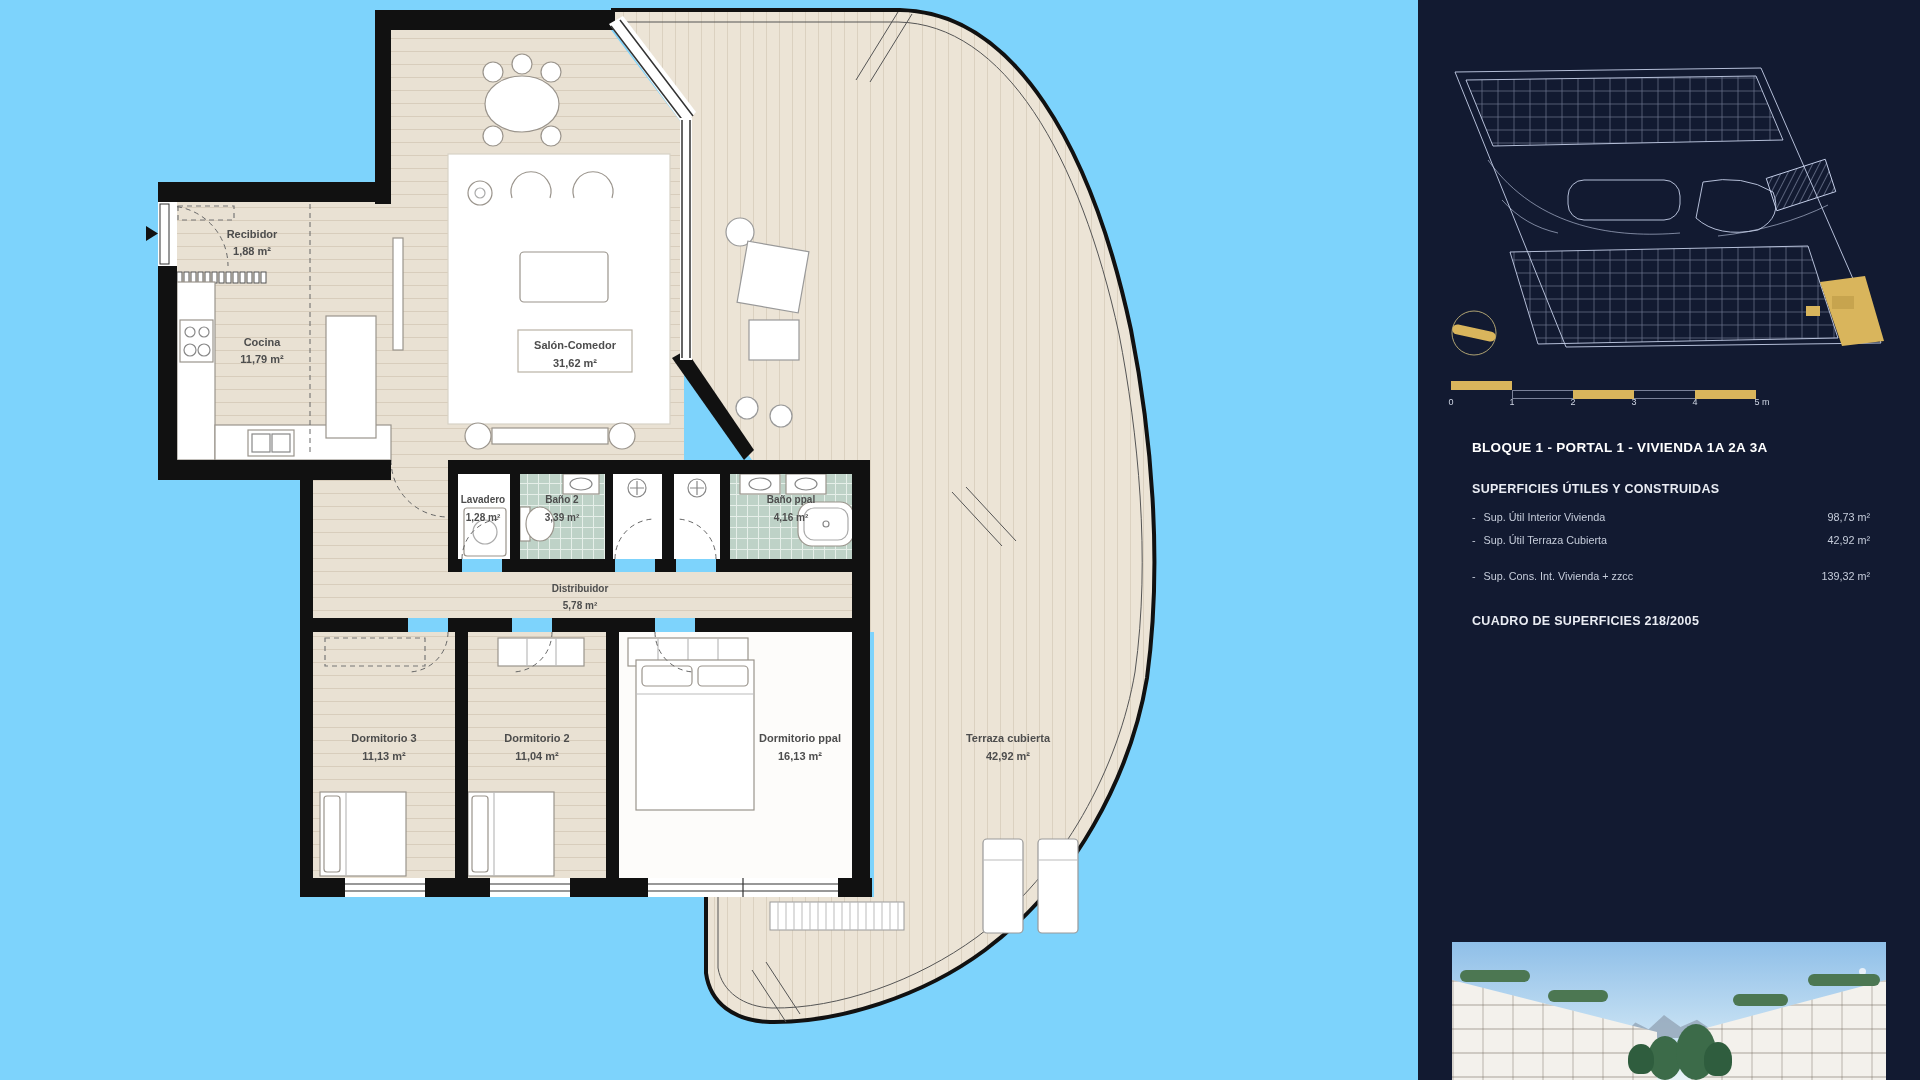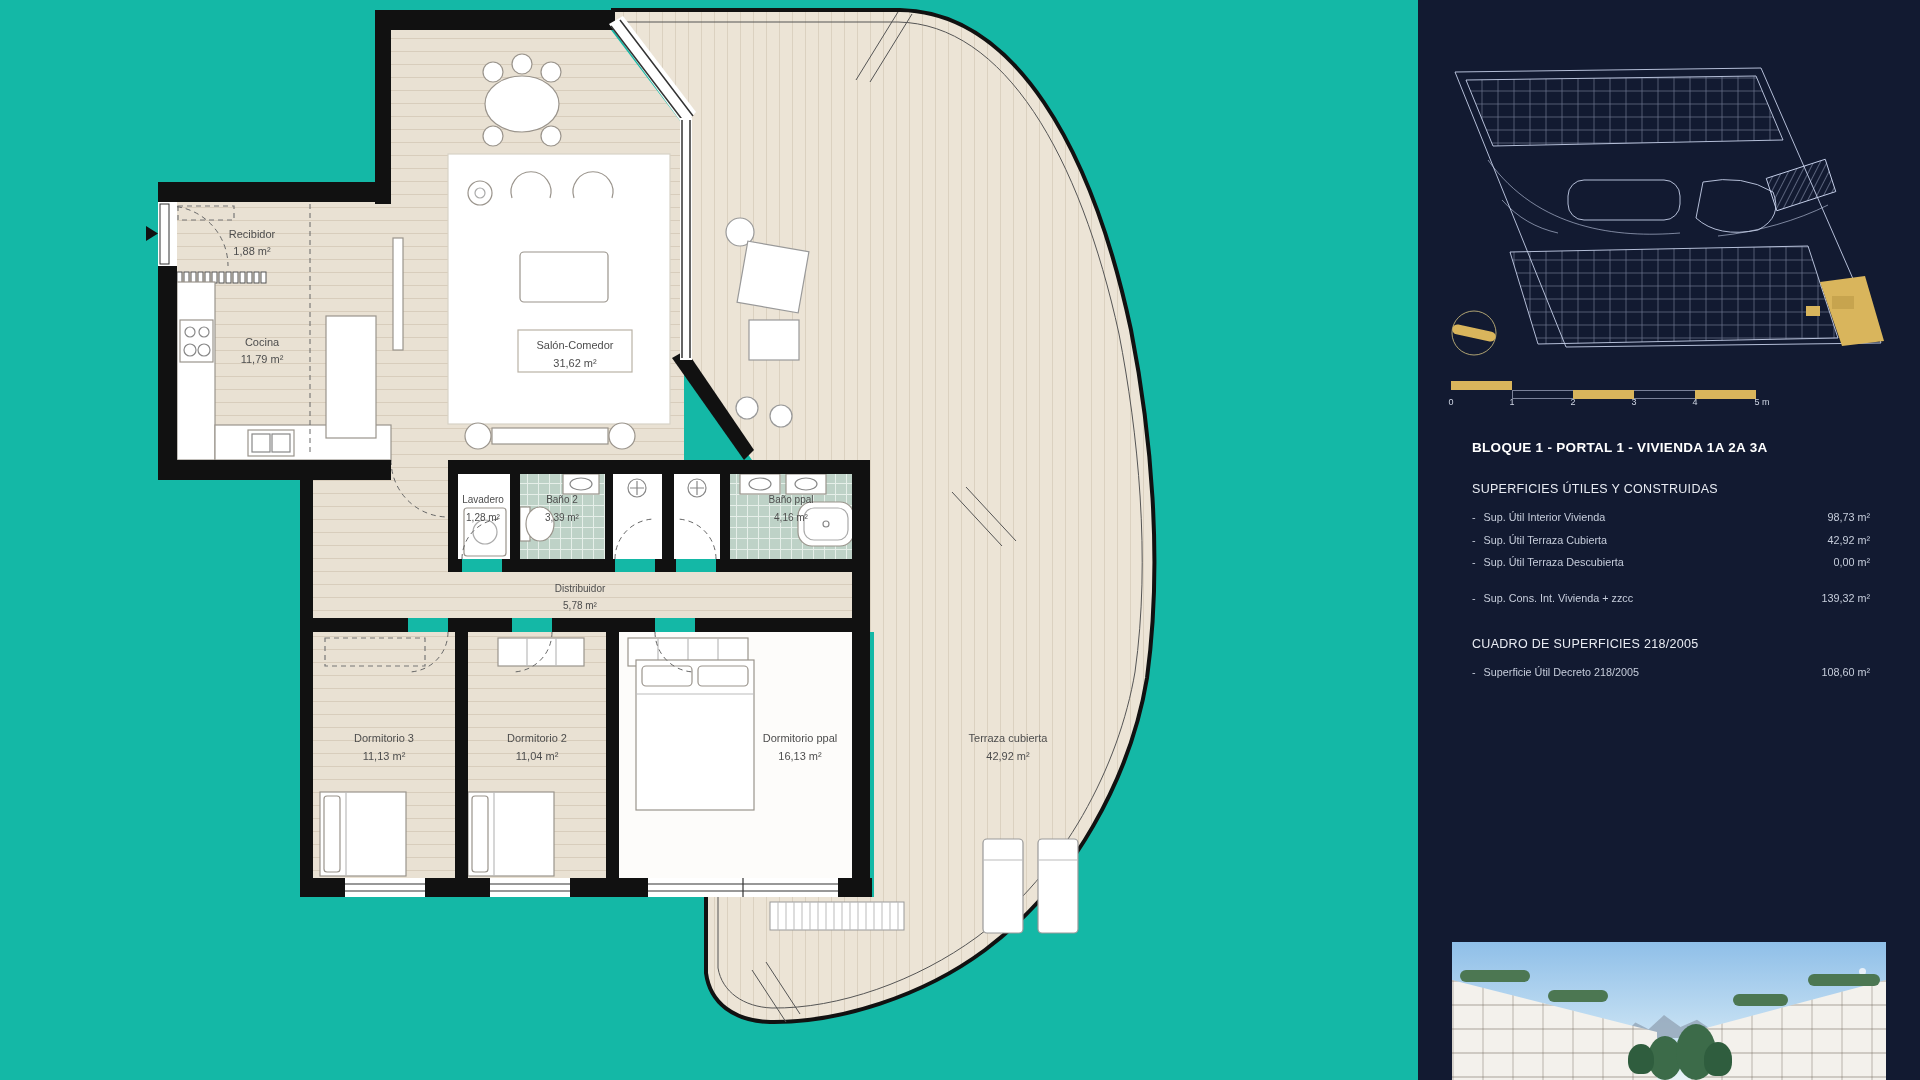--- a/index.html
+++ b/index.html
@@ -2,21 +2,21 @@
 <html><head>
 <meta charset="utf-8">
 <style>
   html,body{margin:0;padding:0;}
   body{
     width:1920px;height:1080px;position:relative;overflow:hidden;
     background:#ffffff;
     font-family:"Liberation Sans", sans-serif;
   }
   
-  .plan-wrap{position:absolute;left:0;top:0;width:1418px;height:1080px;background:#14b8a6;}
+  .plan-wrap{position:absolute;left:0;top:0;width:1418px;height:1080px;background:#7dd3fc;font-weight:bold;}
   .plan-wrap svg{display:block;}
   text{font-family:"Liberation Sans", sans-serif;}
   .room-name{font-size:11px;fill:#4d4d4d;}
   .room-area{font-size:11px;fill:#4d4d4d;}
   .room-name-sm{font-size:10px;fill:#4d4d4d;}
   .room-area-sm{font-size:10px;fill:#4d4d4d;}
 
   
   .sidebar{
     position:absolute;left:1418px;top:0;width:502px;height:1080px;
@@ -26,21 +26,21 @@
   .scalebar{position:absolute;left:33px;top:381px;width:330px;height:34px;}
   .scalebar .seg{position:absolute;height:9px;}
   .seg-gold{background:#d9b55c;}
   .seg-frame{border:1px solid #7a8199;box-sizing:border-box;background:transparent;}
   .scalebar .tick-label{
     position:absolute;top:16px;transform:translateX(-50%);
     font-size:9px;color:#cfd6e4;white-space:nowrap;
   }
   .details{position:absolute;top:440px;left:38px;right:50px;margin-left:16px;}
   .block-title{font-size:13.5px;font-weight:bold;color:#ffffff;letter-spacing:.3px;}
-  .sec-head{font-size:12.5px;font-weight:normal;color:#e9ecf3;letter-spacing:.3px;margin-top:27px;}
+  .sec-head{font-size:12.5px;font-weight:bold;color:#e9ecf3;letter-spacing:.3px;margin-top:27px;}
   .rows{margin-top:10px;}
   .row{display:flex;justify-content:space-between;align-items:flex-start;
        font-size:10.8px;color:#c6cddb;padding:5.2px 0;}
   .row .lbl .bullet{margin-right:8px;}
   .row.gap-before{margin-top:14px;}
   .row .val{white-space:nowrap;}
 
   
   .photo{
     position:absolute;left:34px;top:942px;width:434px;height:138px;overflow:hidden;
@@ -389,36 +389,28 @@
     <div class="sec-head">SUPERFICIES ÚTILES Y CONSTRUIDAS</div>
     <div class="rows">
       <div class="row">
         <span class="lbl"><span class="bullet">-</span><span>Sup. Útil Interior Vivienda</span></span>
         <span class="val">98,73 m²</span>
       </div>
       <div class="row">
         <span class="lbl"><span class="bullet">-</span><span>Sup. Útil Terraza Cubierta</span></span>
         <span class="val">42,92 m²</span>
       </div>
-      <div class="row">
-        <span class="lbl"><span class="bullet">-</span><span>Sup. Útil Terraza Descubierta</span></span>
-        <span class="val">0,00 m²</span>
-      </div>
       <div class="row gap-before">
         <span class="lbl"><span class="bullet">-</span><span>Sup. Cons. Int. Vivienda + zzcc</span></span>
         <span class="val">139,32 m²</span>
       </div>
     </div>
 
     <div class="sec-head">CUADRO DE SUPERFICIES 218/2005</div>
     <div class="rows">
-      <div class="row">
-        <span class="lbl"><span class="bullet">-</span><span>Superficie Útil Decreto 218/2005</span></span>
-        <span class="val">108,60 m²</span>
-      </div>
     </div>
   </div>
 
   <div class="photo">
     <div class="moon"></div>
     <div class="mountains"></div>
     <div class="bldg left">
         <div class="floors"></div>
       </div>
     <div class="bldg right">

